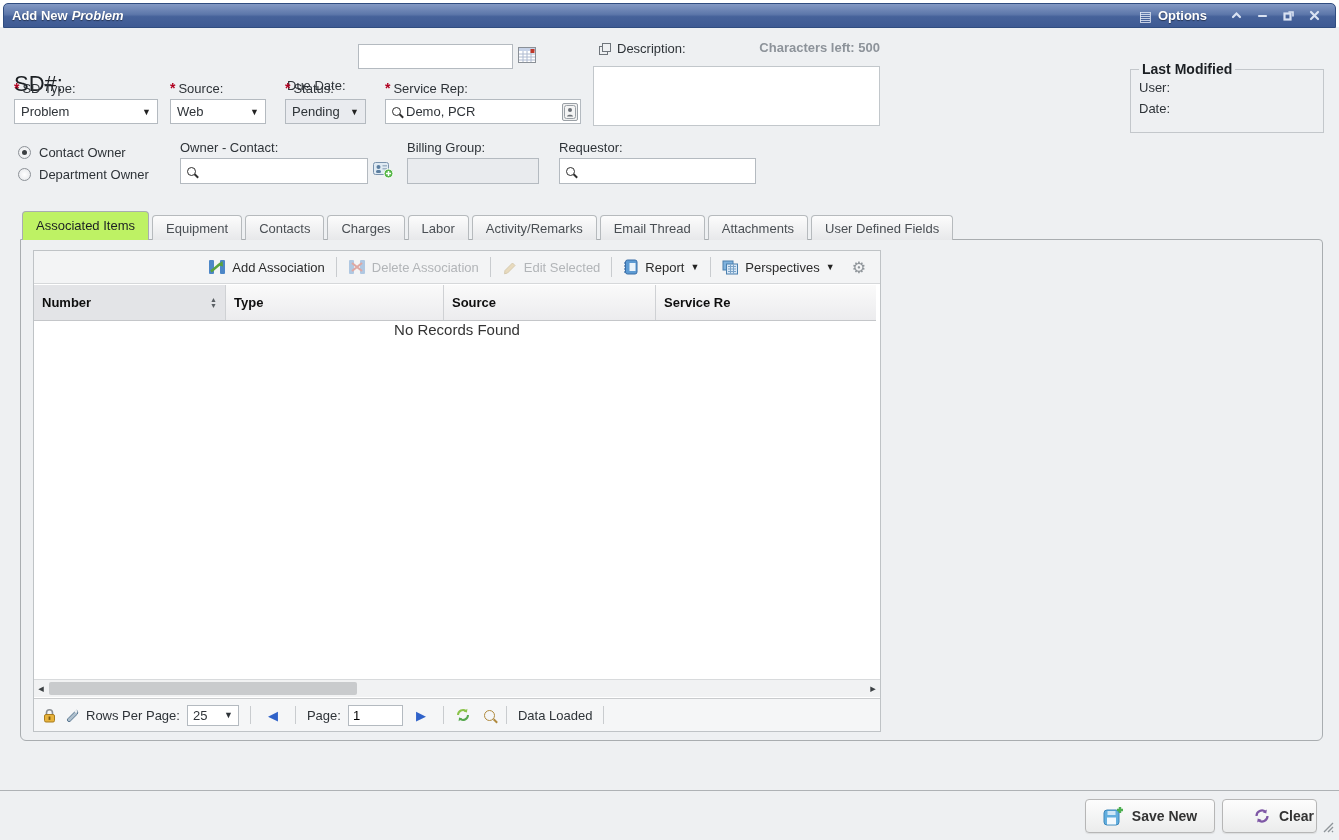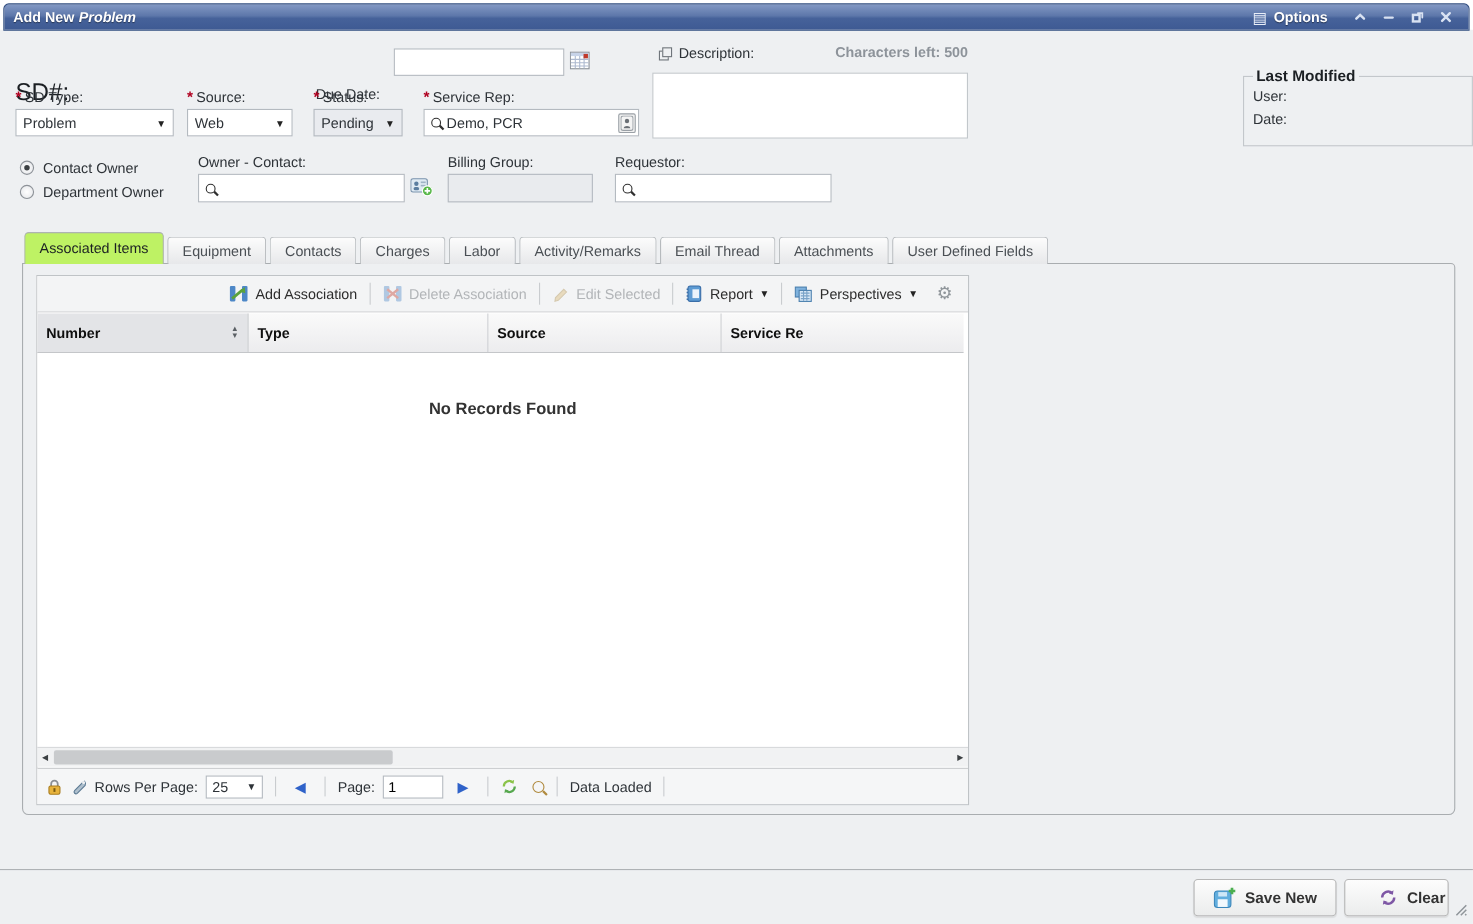--- a/index.html
+++ b/index.html
@@ -43,21 +43,21 @@
   .mag.gold::after{background:#b08a3e;}
   .popicon{position:relative;width:12px;height:12px;display:inline-block;flex:none;}
   .popicon::before{content:"";position:absolute;left:0;top:3px;width:7px;height:7px;border:1px solid #6f757b;}
   .popicon::after{content:"";position:absolute;left:3px;top:0;width:7px;height:7px;border:1px solid #6f757b;background:#eef0f2;}
   
   .sd-label{position:absolute;left:14px;top:44px;font-size:22px;color:#1b1f23;}
   .chars-left{position:absolute;left:593px;top:40px;width:287px;text-align:right;
               font-weight:bold;color:#8d939a;}
   textarea{position:absolute;background:#fff;border:1px solid #c2c7cb;resize:none;
            font-family:"Liberation Sans",sans-serif;font-size:13px;padding:4px;}
-  fieldset.lastmod{position:absolute;left:1130px;top:34px;width:209px;height:72px;
+  fieldset.lastmod{position:absolute;left:1130px;top:34px;width:194px;height:72px;
            border:1px solid #c3c7cb;margin:0;padding:0 8px 2px 8px;}
   fieldset.lastmod legend{font-weight:bold;font-size:14px;color:#1b1f23;padding:0 3px;}
   .lm-row{display:flex;gap:6px;line-height:21px;color:#2e3338;}
   
   .radio-row{position:absolute;display:flex;align-items:center;gap:8px;cursor:pointer;}
   .radio{width:13px;height:13px;border-radius:50%;border:1px solid #8d9298;
          background:radial-gradient(#ffffff,#e3e5e8);flex:none;}
   .radio.sel-on::after{content:"";display:block;width:5px;height:5px;border-radius:50%;
          background:#3c4043;margin:3px;}
   
@@ -86,21 +86,21 @@
   .ghead{position:absolute;left:0;right:4px;top:34px;height:36px;display:flex;
         background:linear-gradient(#fafafa,#ececee);border-bottom:1px solid #c4c6c9;
         font-weight:bold;color:#0f0f0f;text-align:right;}
   .gcell{border-right:1px solid #cfd1d4;padding:0 8px;line-height:36px;overflow:hidden;
         white-space:nowrap;display:flex;align-items:center;cursor:pointer;}
   .gcell.sorted{background:#e3e4e7;}
   .sorticon{margin-left:auto;display:flex;flex-direction:column;font-size:7px;
         line-height:6px;color:#5a5f64;padding-left:6px;}
   .gbody{position:absolute;left:0;right:0;top:70px;bottom:52px;background:#fff;
         text-align:center;}
-  .norec{margin-top:42px;font-weight:bold;font-size:15px;color:#333;}
+  .norec{font-weight:normal;font-size:15px;color:#333;}
   .hscroll{position:absolute;left:0;right:0;bottom:34px;height:18px;background:#f1f2f3;
         border-top:1px solid #d8dadc;display:flex;align-items:center;}
   .harrow{width:14px;text-align:center;font-size:11px;color:#3c4043;cursor:pointer;flex:none;}
   .hthumb{position:absolute;left:15px;top:2px;width:308px;height:13px;background:#c9cbcd;
         border-radius:2px;cursor:pointer;}
   .gfoot{position:absolute;left:0;right:0;bottom:0;height:33px;background:#f5f6f7;
         border-top:1px solid #c9cbcd;display:flex;align-items:center;padding:0 8px;gap:7px;}
   .fsep{width:1px;height:18px;background:#c9cccf;margin:0 4px;}
   .pagearrow{color:#2f62c9;font-size:13px;cursor:pointer;padding:0 6px;}
   .fsel{background:#fff;border:1px solid #b4bac0;height:21px;display:flex;align-items:center;

